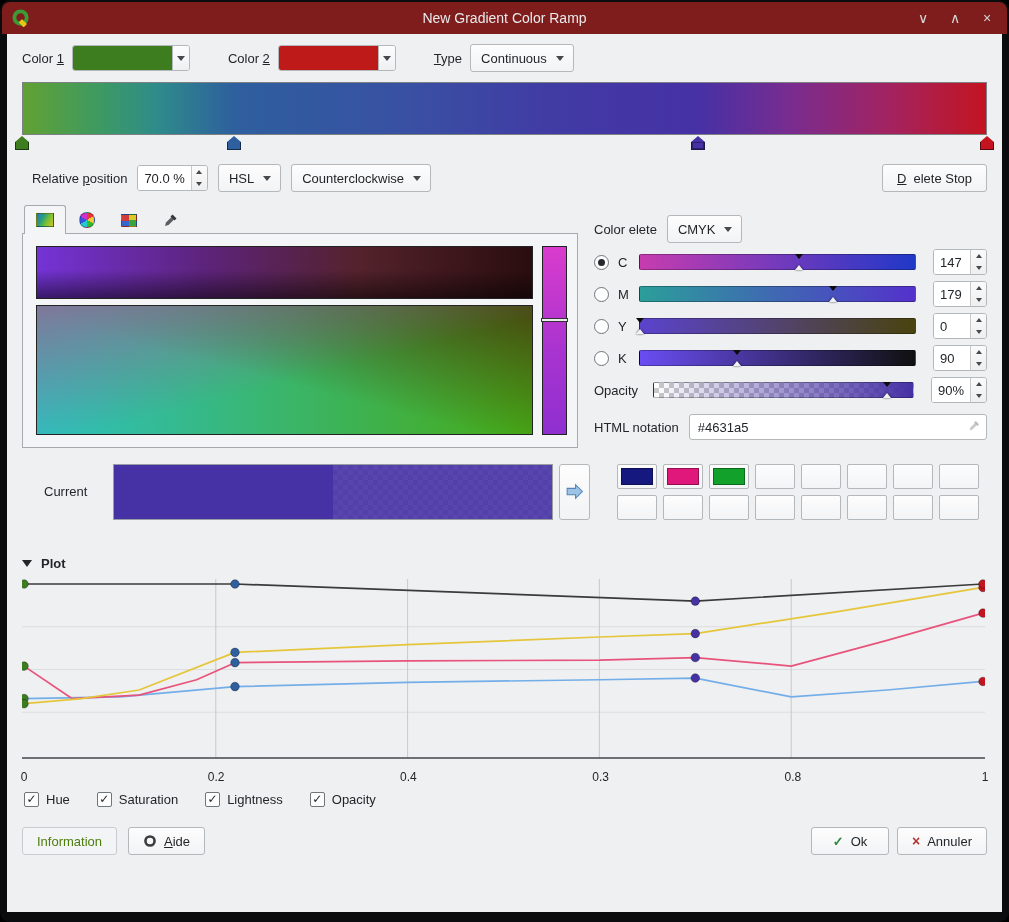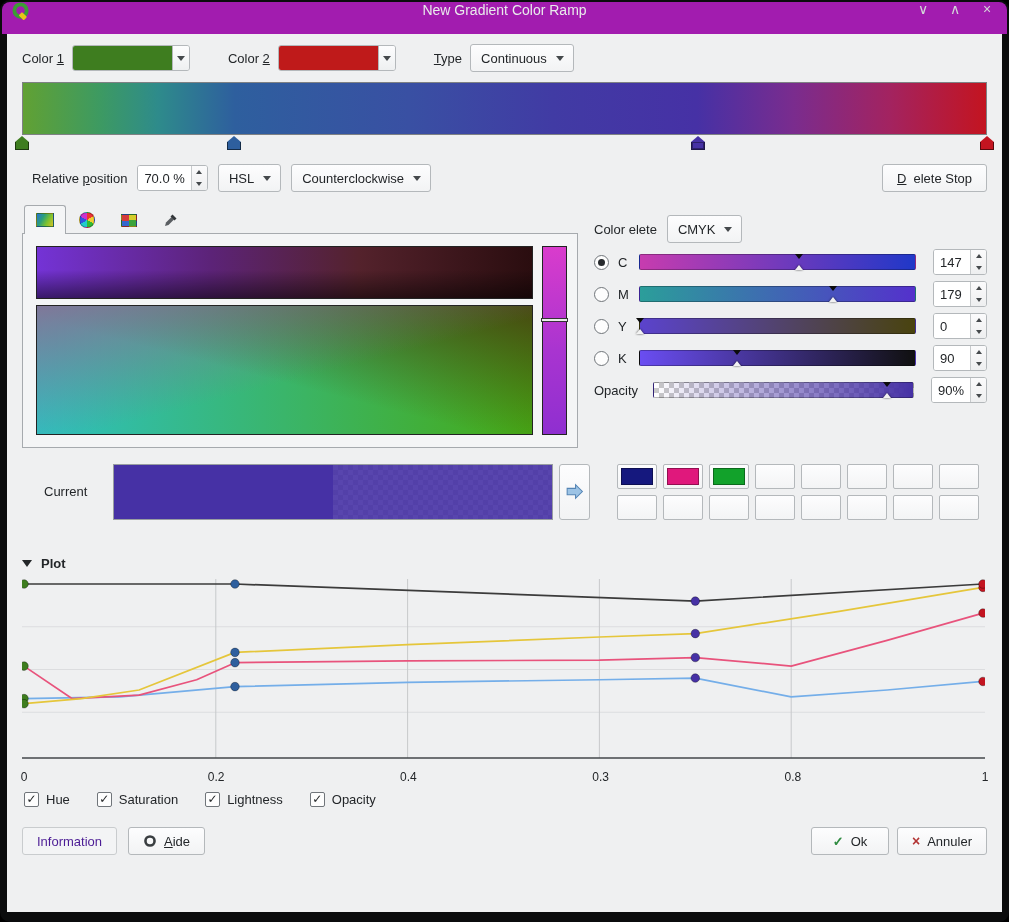--- a/index.html
+++ b/index.html
@@ -1,29 +1,29 @@
 <!DOCTYPE html>
 <html><head>
 <meta charset="utf-8">
 <style>
   html,body{margin:0;padding:0;background:#000;}
   body{width:1009px;height:922px;font-family:"Liberation Sans","DejaVu Sans",sans-serif;font-size:13px;color:#232629;}
   *{box-sizing:border-box;}
   .window{position:relative;width:1009px;height:922px;background:#0b0c0d;border-radius:10px;overflow:hidden;}
-  .titlebar{position:absolute;left:2px;right:2px;top:2px;height:32px;background:#a21caf;border-radius:8px 8px 0 0;display:flex;align-items:flex-start;}
+  .titlebar{position:absolute;left:2px;right:2px;top:2px;height:32px;background:#7f1d1d;border-radius:8px 8px 0 0;display:flex;align-items:center;}
   .app-icon{margin-left:10px;display:flex;align-items:center;}
   .title{position:absolute;left:0;right:0;text-align:center;color:#e9ebec;font-size:14px;pointer-events:none;}
   .win-controls{margin-left:auto;margin-right:12px;display:flex;gap:16px;z-index:2;}
   .wc{color:#d4d7d9;font-size:14px;line-height:1;cursor:pointer;width:16px;text-align:center;}
   .body{position:absolute;left:7px;right:7px;top:34px;bottom:10px;background:#eff0f1;}
   .content{padding:10px 15px 0 15px;height:100%;}
 
   label{color:#232629;}
   .btn{display:inline-flex;align-items:center;justify-content:center;gap:7px;background:linear-gradient(#fdfdfe,#f2f3f4);border:1px solid #b4b8bb;border-radius:3px;padding:4px 14px;font-size:13px;color:#232629;height:28px;}
-  .btn.disabled{color:#4c1d95;background:#f3f4f5;border-color:#c9ccce;}
+  .btn.disabled{color:#4d7c0f;background:#f3f4f5;border-color:#c9ccce;}
   .combo{display:inline-flex;align-items:center;gap:9px;background:linear-gradient(#fdfdfe,#f2f3f4);border:1px solid #b4b8bb;border-radius:3px;padding:4px 9px 4px 10px;height:28px;}
   .tri-down{width:0;height:0;border-left:4px solid transparent;border-right:4px solid transparent;border-top:5px solid #45494c;}
   .tri-up-s{width:0;height:0;border-left:3px solid transparent;border-right:3px solid transparent;border-bottom:4px solid #45494c;}
   .tri-down-s{width:0;height:0;border-left:3px solid transparent;border-right:3px solid transparent;border-top:4px solid #45494c;}
   .spin{display:inline-flex;align-items:stretch;border:1px solid #b4b8bb;border-radius:3px;background:#fff;height:26px;overflow:hidden;}
   .spin-val{padding:0 6px;min-width:36px;background:#fff;display:flex;align-items:center;}
   .spin-btns{width:16px;border-left:1px solid #c7cacc;background:linear-gradient(#fbfbfc,#eeeff0);display:flex;flex-direction:column;}
   .spin-btns span{flex:1;display:flex;align-items:center;justify-content:center;}
 
   .top-row{height:28px;display:flex;align-items:center;margin-bottom:10px;}
@@ -321,20 +321,30 @@
                   <span>
                     <i class="tri-up-s"></i>
                   </span>
                   <span>
                     <i class="tri-down-s"></i>
                   </span>
                 </span>
             </span>
           </div>
 
+          <div class="html-row">
+            <label>HTML notation</label>
+            <span class="input-wrap">
+              <input class="text-input" value="#4631a5" style="">
+              <svg class="in-icon" width="13" height="13" viewBox="0 0 16 16">
+                <path d="M2 14 L3 10.5 L8.5 5 L11 7.5 L5.5 13 Z" fill="#9aa0a4"></path>
+                <path d="M9.5 2.5 L13.5 6.5 L11.5 8.5 L7.5 4.5 Z" fill="#83888c"></path>
+              </svg>
+            </span>
+          </div>
         </div>
       </div>
 
       <div class="current-area">
         <label class="current-label">Current</label>
         <span class="current-swatch">
           <span class="cs-left" style="background: rgb(70, 49, 165);"></span>
           <span class="cs-right" style="background-color: rgb(255, 255, 255); background-image: linear-gradient(rgba(70, 49, 165, 0.9), rgba(70, 49, 165, 0.9)), linear-gradient(45deg, rgb(201, 201, 201) 25%, transparent 25%, transparent 75%, rgb(201, 201, 201) 75%), linear-gradient(45deg, rgb(201, 201, 201) 25%, transparent 25%, transparent 75%, rgb(201, 201, 201) 75%); background-size: auto, 10px 10px, 10px 10px; background-position: 0px 0px, 0px 0px, 5px 5px;"></span>
         </span>
         <span class="add-btn">

